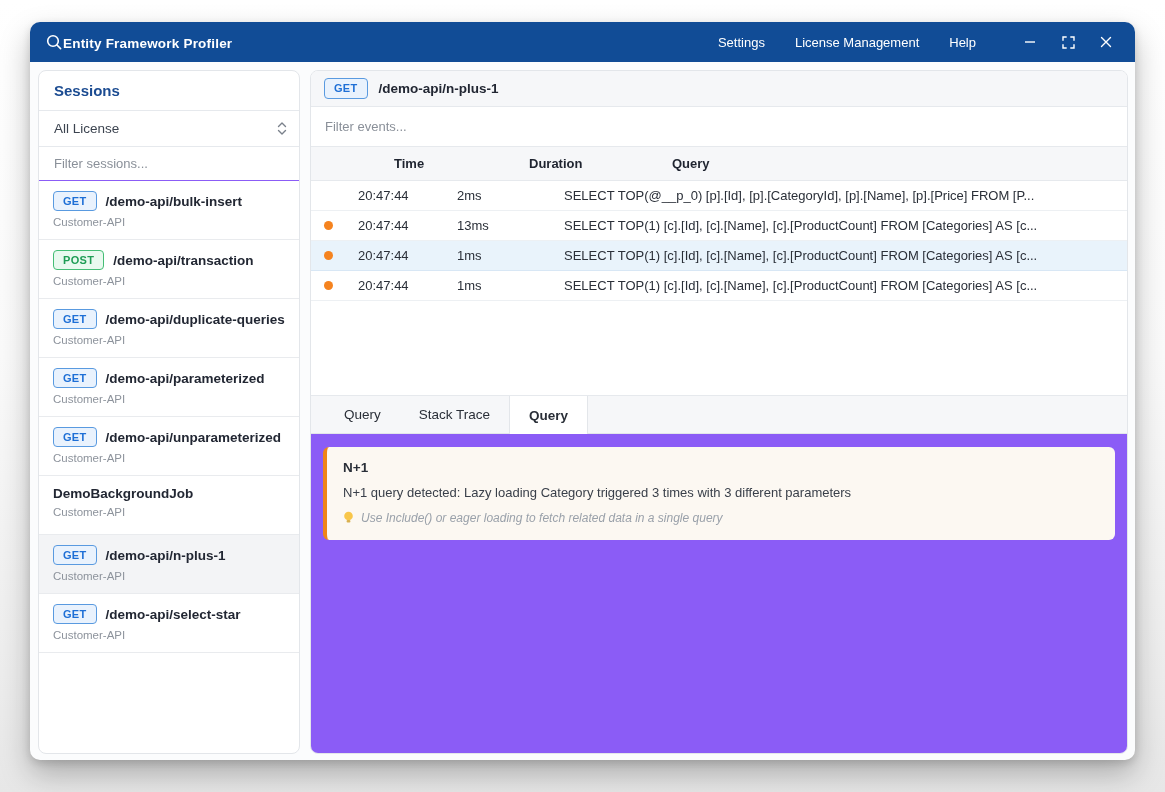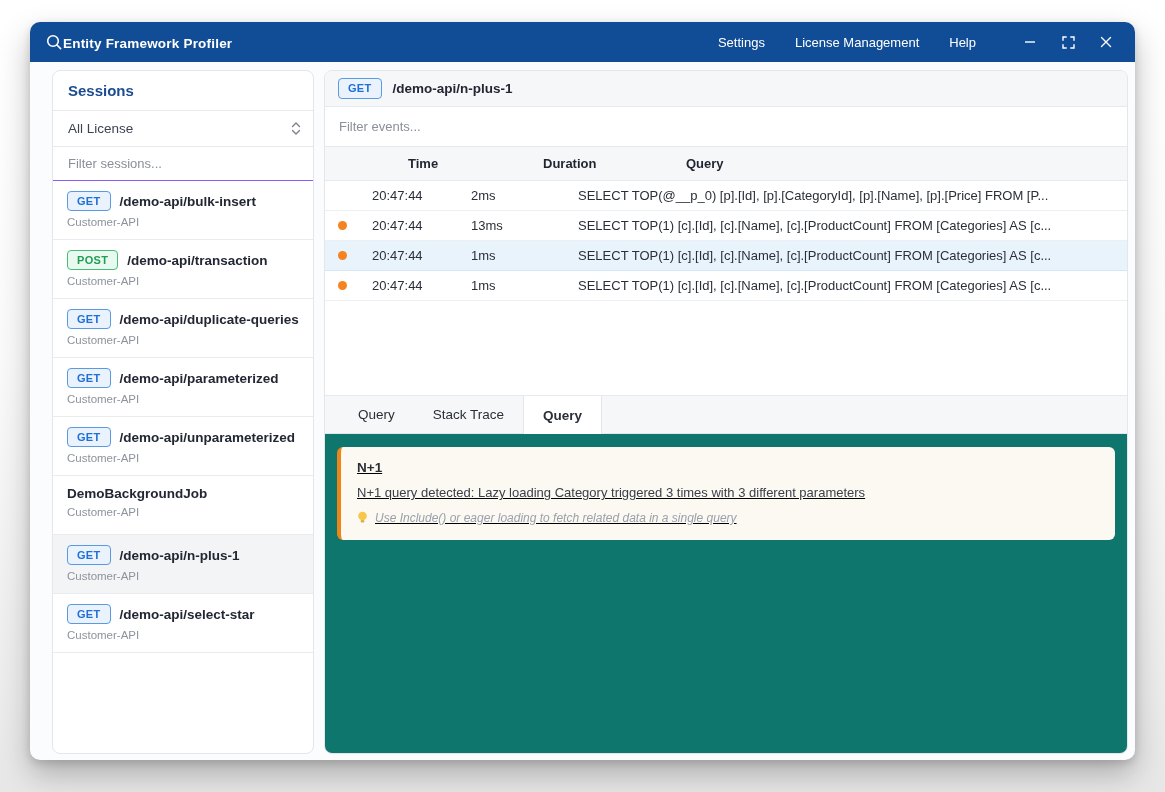--- a/index.html
+++ b/index.html
@@ -22,21 +22,21 @@
   }
   .tb-left { display: flex; align-items: flex-end; gap: 0; }
   .tb-title { font-size: 13.5px; font-weight: 700; letter-spacing: .2px; }
   .tb-menu { display: flex; gap: 30px; margin-left: auto; font-size: 13px; }
   .tb-menu-item { cursor: pointer; }
   .tb-controls { display: flex; gap: 10px; margin-left: 40px; align-items: center; }
   .tb-btn { width: 28px; height: 28px; display: flex; align-items: center; justify-content: center; cursor: pointer; border-radius: 4px; }
   
   .content { display: flex; gap: 10px; padding: 8px 7px 6px 8px; height: 698px; }
   .panel { background: #fff; border: 1px solid #e3e6ea; border-radius: 8px; overflow: hidden; }
-  .sidebar { width: 262px; flex: none; display: flex; flex-direction: column; margin-left: 14px; }
+  .sidebar { width: 262px; flex: none; display: flex; flex-direction: column; }
   .main { flex: 1; display: flex; flex-direction: column; }
   
   .sb-title { height: 40px; flex: none; padding: 11px 15px; font-size: 15px; font-weight: 700; color: #1b4b91; border-bottom: 1px solid #e6e9ed; }
   .sb-select { height: 36px; flex: none; display: flex; align-items: center; justify-content: space-between; padding: 0 11px 0 15px; font-size: 13.5px; color: #3c4450; border-bottom: 1px solid #e6e9ed; cursor: pointer; }
   .sb-filter { flex: none; border-bottom: 1px solid #8b5cf6; }
   .sb-filter input, .ev-filter input {
     width: 100%; border: none; outline: none; background: transparent;
     font-family: inherit; font-size: 13px; color: #333;
   }
   .sb-filter input { height: 33px; padding: 0 15px; }
@@ -65,21 +65,21 @@
   .ev-row { height: 30px; border-bottom: 1px solid #edf0f3; font-size: 13px; color: #2a2f38; cursor: pointer; background: #fff; gap: 12px; }
   .ev-row.selected { background: var(--sel-row, #e9f3fb); border-bottom-color: #d8e7f5; }
   .ev-query { overflow: hidden; white-space: nowrap; text-overflow: clip; padding-right: 10px; }
   .dot { width: 9px; height: 9px; border-radius: 50%; background: var(--dot, #f5831f); justify-self: center; }
   .dot.hidden { visibility: hidden; }
   
   .tabs { height: 39px; flex: none; background: #f6f7f9; border-top: 1px solid #e6e9ed; border-bottom: 1px solid #e3e6ea; display: flex; padding-left: 14px; }
   .tab { padding: 0 19px; display: flex; align-items: center; font-size: 13.5px; color: #2a2f38; cursor: pointer; }
   .tab.active { background: #fff; border-left: 1px solid #e3e6ea; border-right: 1px solid #e3e6ea; margin-bottom: -1px; font-weight: 700; }
   
-  .detail { flex: 1; background: #0f766e; padding: 13px 12px; text-decoration: underline; }
+  .detail { flex: 1; background: #8b5cf6; padding: 13px 12px; }
   .alert-card { background: #fcf8f2; border-left: 4px solid var(--alert-border, #ef8418); border-radius: 6px; padding: 13px 16px 15px; }
   .alert-title { font-size: 13.5px; font-weight: 700; color: #2a2f38; }
   .alert-msg { font-size: 13px; color: #3a404a; margin-top: 10px; }
   .alert-tip { font-size: 12px; font-style: italic; color: #9aa1aa; margin-top: 11px; display: flex; align-items: flex-end; gap: 7px; }
 </style>
 </head>
 <body>
 
 <div class="window">
 

